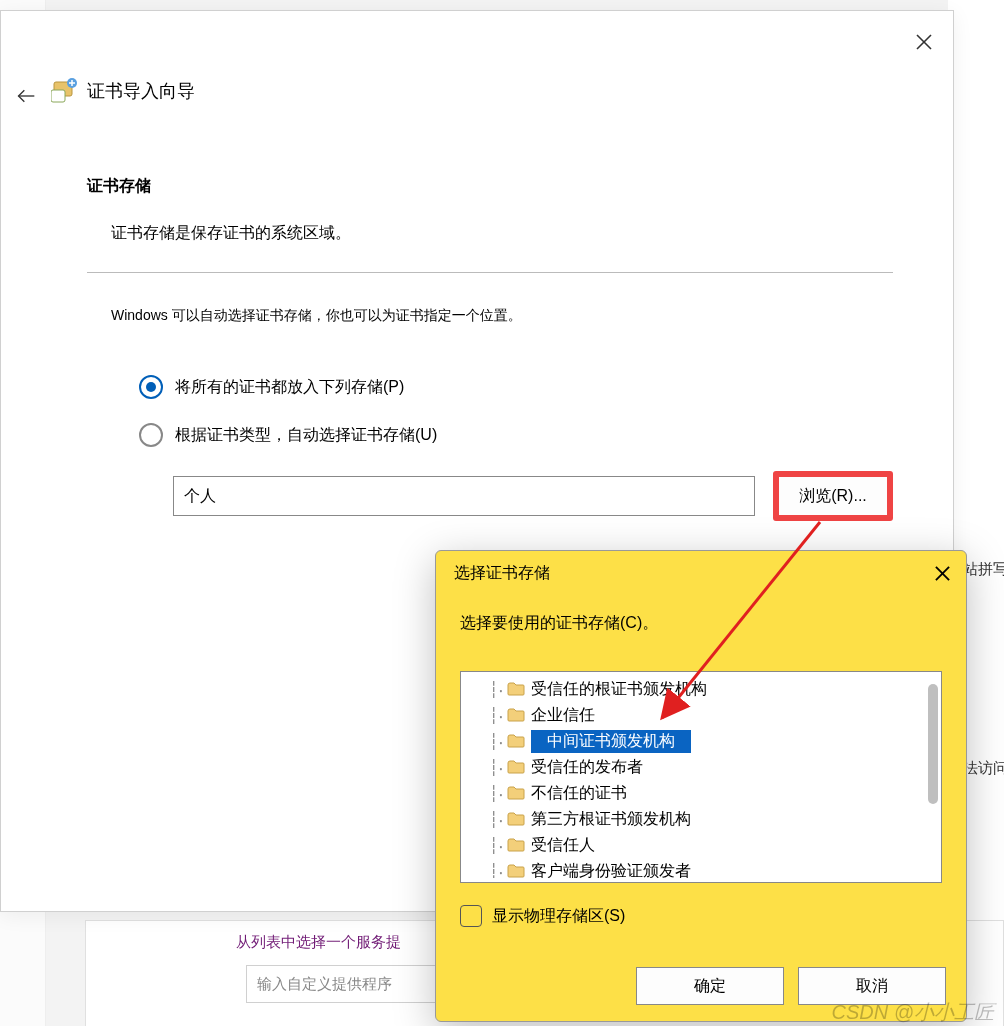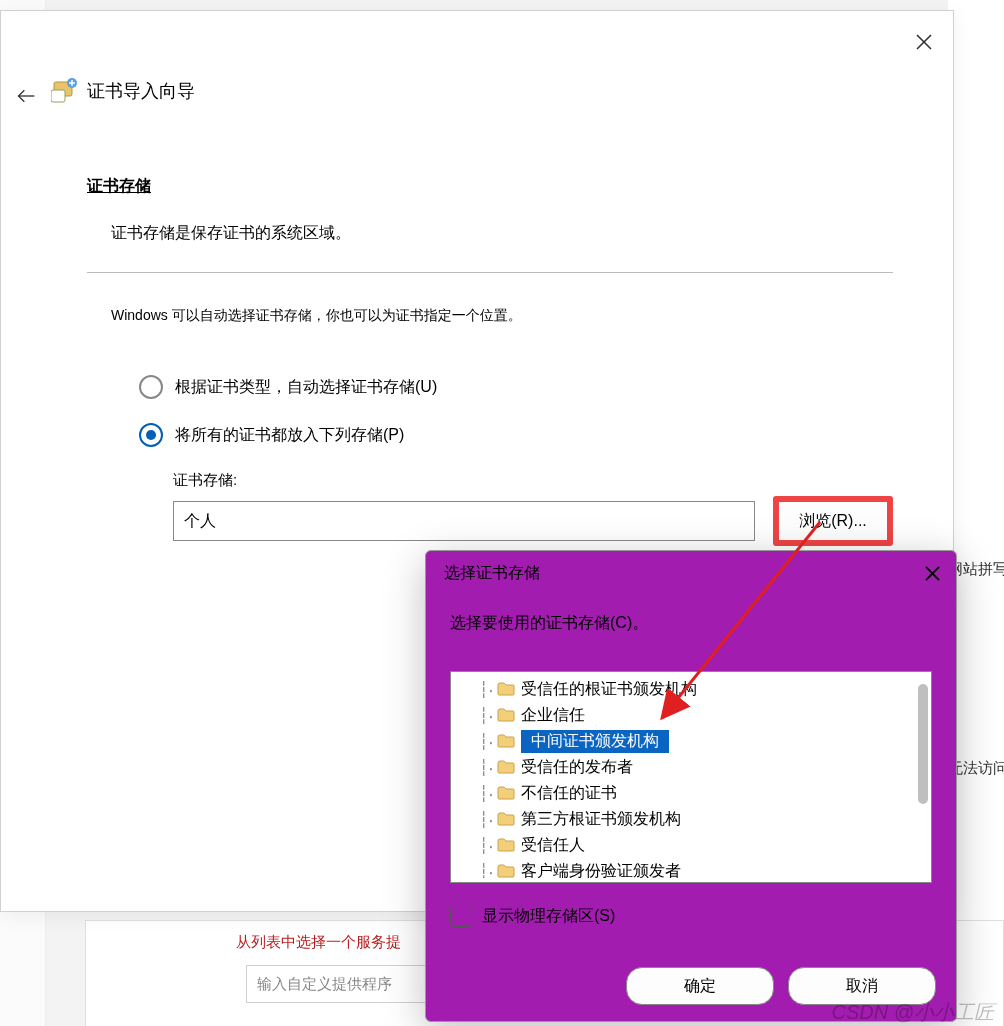--- a/index.html
+++ b/index.html
@@ -3,64 +3,64 @@
 <meta charset="utf-8">
 <style>
   html,body{margin:0;padding:0;width:1004px;height:1026px;overflow:hidden;
     font-family:"Segoe UI","Microsoft YaHei",Arial,sans-serif;
     background:#f3f3f3;font-size:15px;color:#000;}
   
   .bg-left-strip{position:absolute;left:0;top:0;width:45px;height:1026px;background:#fbfbfb;border-right:1px solid #eee;}
   .bg-right-col{position:absolute;right:0;top:0;width:56px;height:1026px;background:#fff;color:#333;overflow:hidden;padding-top:520px;font-size:15px;}
   .bg-right-col div{margin-top:40px;white-space:nowrap;}
   .bg-bottom-panel{position:absolute;left:85px;top:920px;right:0;height:106px;background:#fff;border:1px solid #e0e0e0;}
-  .bg-bottom-panel .lbl{position:absolute;left:150px;top:12px;font-size:15px;color:#b91c1c;}
+  .bg-bottom-panel .lbl{position:absolute;left:150px;top:12px;font-size:15px;color:#701a75;}
   .bg-bottom-panel .inp{position:absolute;left:160px;top:44px;width:420px;height:36px;border:1px solid #d0d0d0;display:flex;align-items:center;padding:0 10px;color:#888;background:#fff;}
   .watermark{position:absolute;right:10px;bottom:0;color:rgba(0,0,0,0.25);font-size:20px;z-index:50;font-style:italic;}
   
   .wizard{position:absolute;left:0;top:10px;width:952px;height:900px;background:#fff;
     border:1px solid #d0d0d0;box-shadow:0 4px 20px rgba(0,0,0,0.06);}
   .wizard .close{position:absolute;top:20px;right:18px;width:22px;height:22px;display:flex;align-items:center;justify-content:center;cursor:pointer;}
   .wizard .close svg{width:16px;height:16px;stroke:#333;stroke-width:1.6;}
   .wizard .back{position:absolute;top:70px;left:10px;width:30px;height:30px;display:flex;align-items:center;justify-content:center;cursor:pointer;}
   .wizard .back svg{width:20px;height:20px;stroke:#333;stroke-width:1.6;fill:none;}
   .wizard .hdr-icon{position:absolute;top:65px;left:50px;width:28px;height:28px;}
   .wizard .hdr-title{position:absolute;top:68px;left:86px;font-size:18px;}
   .wizard .content{position:absolute;left:86px;top:165px;right:60px;}
-  .sect-title{font-weight:600;font-size:16px;margin-bottom:14px;text-decoration:underline;}
+  .sect-title{font-weight:600;font-size:16px;margin-bottom:14px;}
   .sect-desc{margin-left:24px;font-size:16px;margin-top:26px;}
   .rule{border:none;border-top:1px solid #bbb;margin:28px 0 34px 0;}
   .hint{margin-left:24px;font-size:14px;margin-bottom:50px;}
   .radio-row{display:flex;align-items:center;margin-left:52px;margin-bottom:24px;font-size:16px;}
   .radio-outer{width:20px;height:20px;border:2px solid #888;border-radius:50%;margin-right:12px;display:flex;align-items:center;justify-content:center;flex:0 0 auto;}
   .radio-row.selected .radio-outer{border-color:#005fb8;}
   .radio-inner{width:10px;height:10px;border-radius:50%;background:#005fb8;display:none;}
   .radio-row.selected .radio-inner{display:block;}
   .store-block{margin-left:86px;}
   .store-label{font-size:15px;margin-bottom:6px;}
   .store-row{display:flex;align-items:center;gap:18px;justify-content:flex-end;}
   .store-input{flex:0 0 560px;height:34px;border:1px solid #888;background:#fff;padding:2px 10px;font-size:16px;display:flex;align-items:center;}
   .browse-btn{height:38px;width:110px;border:6px solid #ef4444;border-radius:3px;background:#fdfdfd;display:flex;align-items:center;justify-content:center;font-size:16px;cursor:pointer;}
   
-  .popup{position:absolute;left:425px;top:550px;width:530px;height:470px;background:#a21caf;border:1px solid #999;border-radius:6px;box-shadow:0 10px 40px rgba(0,0,0,0.25);z-index:20;}
+  .popup{position:absolute;left:435px;top:550px;width:530px;height:470px;background:#fde047;border:1px solid #999;border-radius:6px;box-shadow:0 10px 40px rgba(0,0,0,0.25);z-index:20;}
   .popup-title{position:absolute;left:18px;top:12px;font-size:16px;}
   .popup-close{position:absolute;right:14px;top:12px;width:20px;height:20px;cursor:pointer;display:flex;align-items:center;justify-content:center;}
   .popup-close svg{width:15px;height:15px;stroke:#000;stroke-width:2;}
   .popup-instr{position:absolute;left:24px;top:62px;font-size:16px;}
   .tree-wrap{position:absolute;left:24px;right:24px;top:120px;height:210px;border:1px solid #888;background:#fff;overflow:hidden;}
   .tree-scroll{position:absolute;right:3px;top:12px;width:10px;height:120px;background:#bfbfbf;border-radius:5px;}
   .tree{position:absolute;left:8px;right:18px;top:4px;bottom:4px;overflow:hidden;}
   .tree-item{height:26px;display:flex;align-items:center;padding-left:20px;font-size:16px;white-space:nowrap;cursor:pointer;}
   .tree-item .dots{color:#888;margin-right:4px;font-family:monospace;}
   .folder-icon{width:18px;height:14px;margin-right:6px;flex:0 0 auto;}
-  .tree-item.sel span.lbl{background:#0a64c2;color:#fff;padding:1px 10px;}
+  .tree-item.sel span.lbl{background:#0a64c2;color:#fff;padding:1px 16px;}
   .chk-row{position:absolute;left:24px;top:354px;display:flex;align-items:center;font-size:16px;}
   .chk-box{width:20px;height:20px;border:1.5px solid #555;border-radius:4px;margin-right:10px;}
   .btn-row{position:absolute;right:20px;bottom:16px;display:flex;gap:14px;}
-  .dlg-btn{width:146px;height:36px;border:1px solid #888;border-radius:16px;background:#fdfdfd;display:flex;align-items:center;justify-content:center;font-size:16px;cursor:pointer;}
+  .dlg-btn{width:146px;height:36px;border:1px solid #888;border-radius:0;background:#fdfdfd;display:flex;align-items:center;justify-content:center;font-size:16px;cursor:pointer;}
   
   .arrow{position:absolute;left:0;top:0;width:1004px;height:1026px;pointer-events:none;z-index:30;}
 </style>
 </head>
 <body>
 
 <div class="bg-left-strip"></div>
 <div class="bg-right-col">
   <div>网站拼写</div>
   <div style="margin-top:180px">无法访问</div>
@@ -92,33 +92,32 @@
     </svg>
   </div>
   <div class="hdr-title">证书导入向导</div>
 
   <div class="content">
     <div class="sect-title">证书存储</div>
     <div class="sect-desc">证书存储是保存证书的系统区域。</div>
     <hr class="rule">
     <div class="hint">Windows 可以自动选择证书存储，你也可以为证书指定一个位置。</div>
 
+    <div class="radio-row selected">
+      <div class="radio-outer">
+          <div class="radio-inner"></div>
+        </div>
+      <span>将所有的证书都放入下列存储(P)</span>
+    </div>
     <div class="radio-row">
       <div class="radio-outer"></div>
       <span>根据证书类型，自动选择证书存储(U)</span>
     </div>
-    <div class="radio-row selected">
-      <div class="radio-outer">
-          <div class="radio-inner"></div>
-        </div>
-      <span>将所有的证书都放入下列存储(P)</span>
-    </div>
 
     <div class="store-block">
-      <div class="store-label">证书存储:</div>
       <div class="store-row">
         <div class="store-input">个人</div>
         <div class="browse-btn">浏览(R)...</div>
       </div>
     </div>
   </div>
 </div>
 
 <div class="popup">
   <div class="popup-title">选择证书存储</div>

